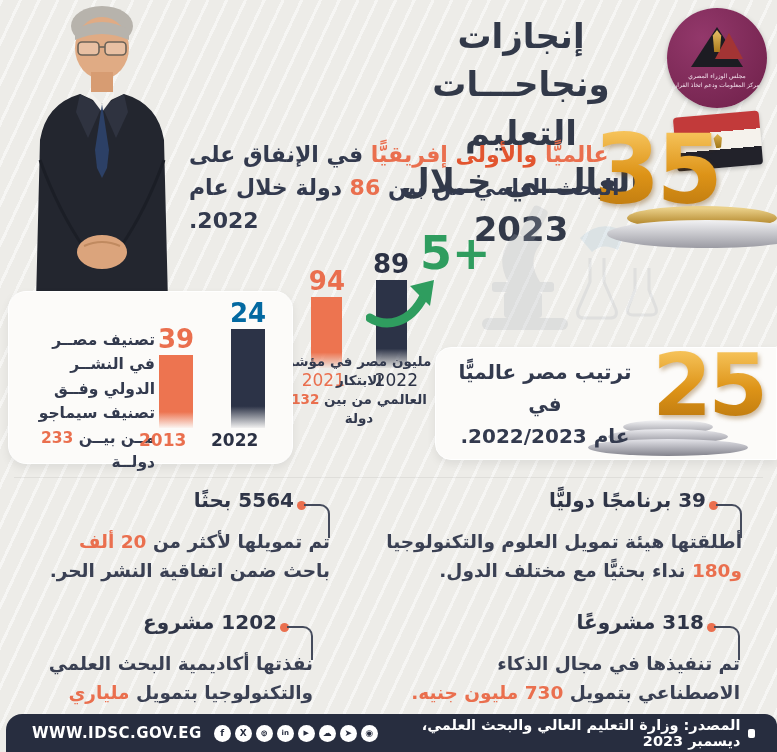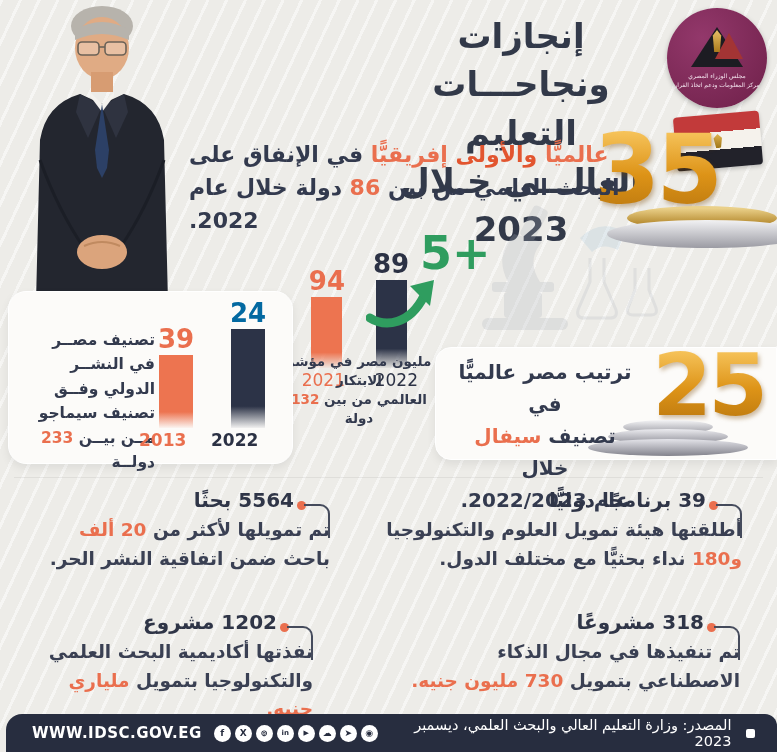--- a/index.html
+++ b/index.html
@@ -73,31 +73,31 @@
     font-size:20px;font-weight:700;color:#333a4e;line-height:1.6;}
   
   .divider{position:absolute;left:14px;right:14px;top:477px;height:1px;background:rgba(60,60,60,.08);}
   
   .stat{position:absolute;direction:rtl;text-align:right;}
   .stat .head{position:relative;margin-left:0;margin-right:36px;font-size:20px;font-weight:800;
     color:#2f3547;line-height:1.2;display:inline-block;}
   .stat .dot{position:absolute;right:24px;top:13px;width:9px;height:9px;border-radius:50%;background:#ea6f4e;}
   .stat .elbow{position:absolute;right:0;top:16px;width:26px;height:34px;
     border-top:2px solid #454b5c;border-left:none;border-right:2px solid #454b5c;border-top-right-radius:10px;}
-  .stat .bodytxt{margin-top:4px;font-size:18.5px;font-weight:600;color:#3a4053;line-height:1.55;}
+  .stat .bodytxt{margin-top:16px;font-size:18.5px;font-weight:600;color:#3a4053;line-height:1.55;}
   .stat .bodytxt .orange{font-weight:700;}
   
   .footer{position:absolute;left:6px;right:0;bottom:0;height:38px;background:#272d3f;
     border-radius:16px 12px 0 0;display:flex;align-items:center;padding:0 22px 0 26px;gap:12px;}
   .f-url{color:#ffffff;font-size:15px;font-weight:700;letter-spacing:.5px;direction:ltr;}
   .f-social{display:flex;gap:4px;direction:ltr;align-items:center;}
   .f-ic{width:17px;height:17px;border-radius:50%;background:#ffffff;color:#272d3f;
     display:flex;align-items:center;justify-content:center;font-size:9px;font-weight:800;line-height:1;}
-  .f-src{margin-right:auto;margin-left:0;direction:rtl;color:#ffffff;font-size:14.5px;font-weight:400;
-    display:flex;align-items:center;gap:15px;flex:1;justify-content:flex-start;}
+  .f-src{margin-right:auto;margin-left:0;direction:rtl;color:#ffffff;font-size:14.5px;font-weight:700;
+    display:flex;align-items:center;gap:7px;flex:1;justify-content:flex-start;}
   .f-sq{width:9px;height:9px;background:#ffffff;border-radius:2px;display:inline-block;}
   .bold-orange{font-weight:800;color:#e2552f;}
 </style>
 </head>
 <body>
 
 <div class="canvas">
 
   <div class="minister">
     <svg width="192" height="302" viewBox="0 0 192 302">
@@ -216,23 +216,20 @@
 
   <div class="box box2">
     <div class="b25 balloon">25</div>
     <div class="podium25">
       <div class="disc" style="left:35px;top:0;width:90px;height:14px;background:linear-gradient(180deg,#f4f4f6,#9b9ba3);"></div>
       <div class="disc" style="left:20px;top:9px;width:120px;height:15px;background:linear-gradient(180deg,#ececf0,#8f8f98);"></div>
       <div class="disc" style="left:0;top:19px;width:160px;height:17px;background:linear-gradient(180deg,#e4e4ea,#83838c);"></div>
     </div>
     <div class="t25">
       <div>ترتيب مصر عالميًّا في</div>
-      <div>
-        <span>تصنيف </span><span class="orange">سيفال</span><span> خلال</span>
-      </div>
       <div>عام 2022/2023.</div>
     </div>
   </div>
 
   <div class="divider"></div>
 
   <div class="stat" style="right:35px;top:488px;width:405px;">
     <span class="dot"></span>
     <span class="elbow"></span>
     <div class="head">39 برنامجًا دوليًّا</div>

